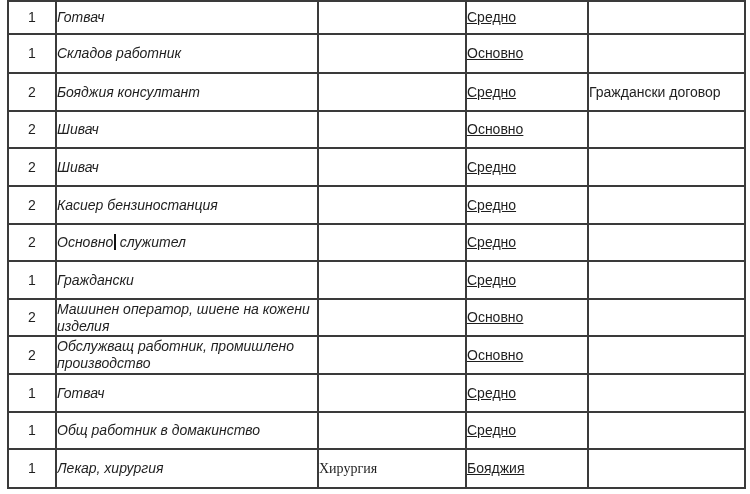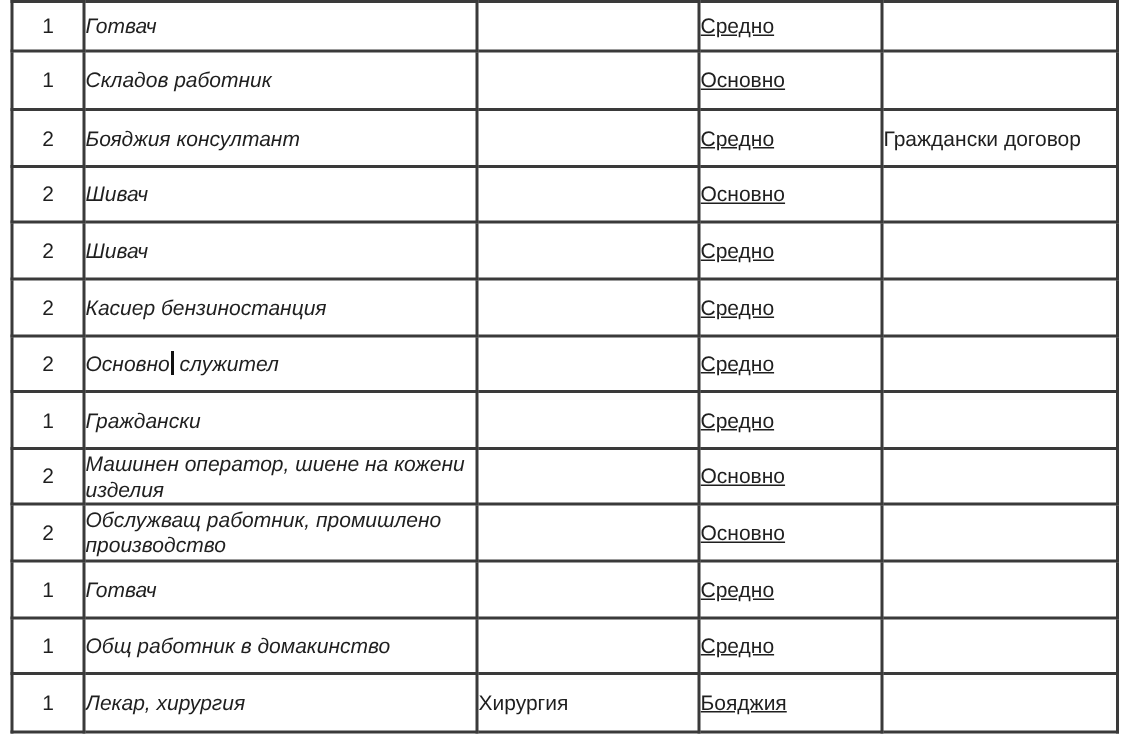--- a/index.html
+++ b/index.html
@@ -39,20 +39,21 @@
   td.c-count {
     text-align: center;
   }
   td.c-position {
     padding-left: 5px;
     padding-right: 3px;
     font-style: italic;
   }
   td.c-specialty {
     padding-left: 5px;
+    font-family: Liberation Serif, serif;
   }
   td.c-education {
     vertical-align: top;
     padding: 2px 2px 0 4px;
     text-decoration: underline;
   }
   td.c-contract {
     vertical-align: top;
     padding: 3px 2px 0 4px;
     font-size: 11px;

